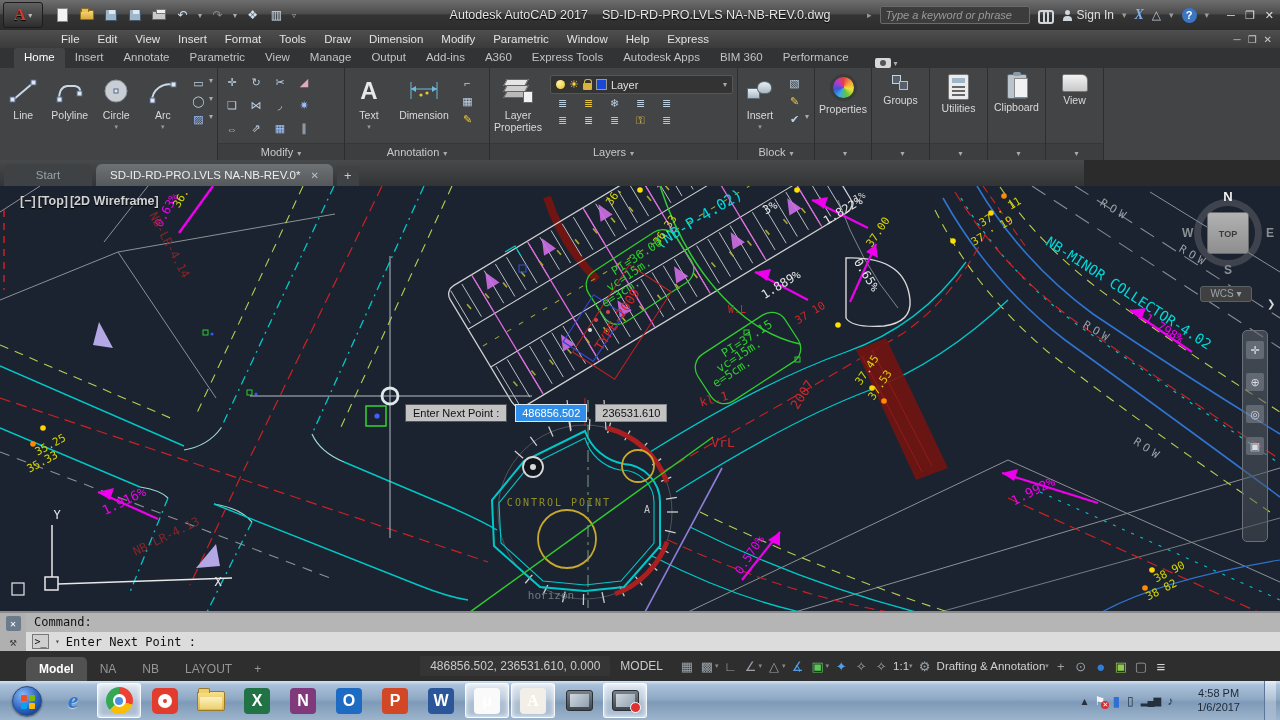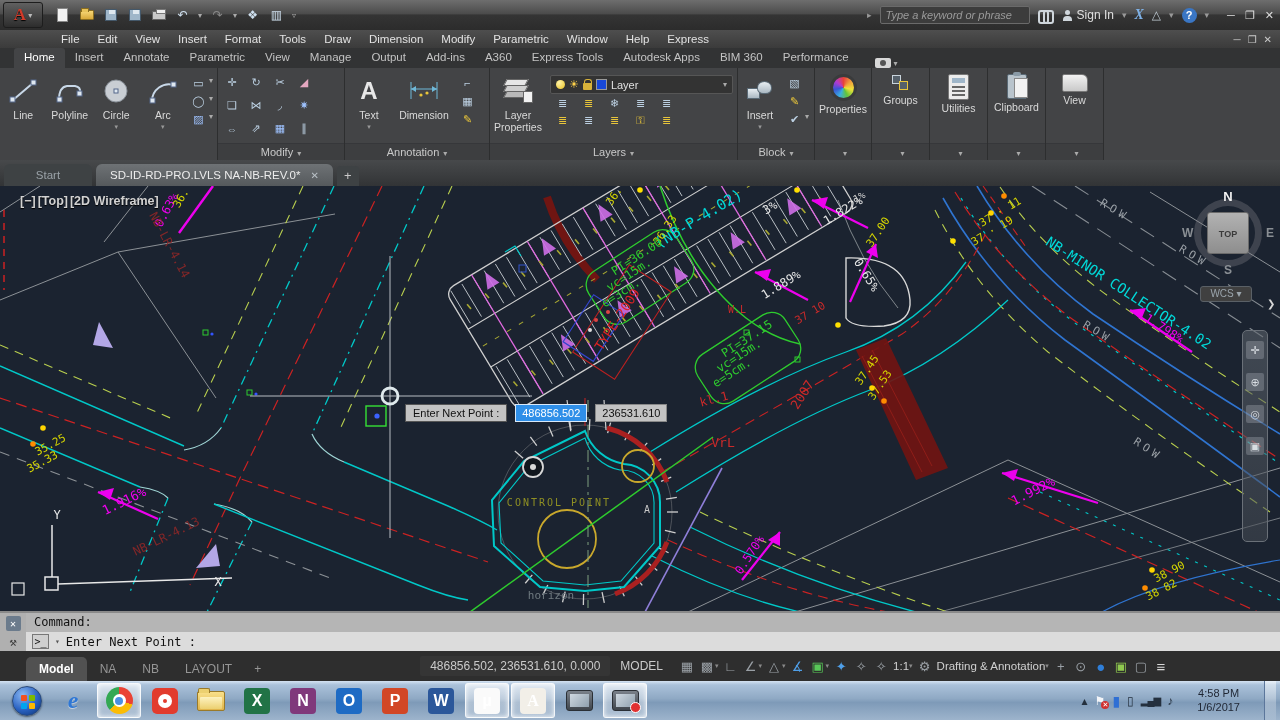--- a/index.html
+++ b/index.html
@@ -90,21 +90,21 @@
 .grpic i:first-child{left:2px;top:1px}.grpic i:last-child{left:9px;top:7px;border-color:#e8c53a}
 .cubes{position:relative;width:26px;height:22px}
 .cubes i{position:absolute;width:13px;height:11px;background:linear-gradient(#e8eef2,#aab8c2);border:1px solid #5a6a76}
 .cubes i:first-child{left:0;top:8px}.cubes i:last-child{left:10px;top:1px;width:15px;height:13px;border-radius:50% 50% 40% 40%}
 .lpicon{position:relative;width:26px;height:24px}
 .lpicon i{position:absolute;left:0;width:22px;height:7px;background:#e6e6e6;border:1px solid #666;transform:skewX(-28deg)}
 .lpicon i:nth-child(1){top:0}.lpicon i:nth-child(2){top:6px;background:#cfcfcf}.lpicon i:nth-child(3){top:12px;background:#b9b9b9}
 .lpicon b{position:absolute;right:-2px;bottom:0;width:10px;height:12px;background:#f2f2f2;border:1px solid #666}
 
 
-.filetabbar{position:absolute;top:160px;left:0;width:1280px;height:26px;background:linear-gradient(#47494b,#323436);display:flex;align-items:flex-end}
+.filetabbar{position:absolute;top:160px;left:0;width:1084px;height:26px;background:linear-gradient(#47494b,#323436);display:flex;align-items:flex-end}
 .ftab{height:22px;display:flex;align-items:center;padding:0 14px;font-size:11.5px;border-radius:6px 6px 0 0;margin-left:4px}
 .ftab.start{background:#3e4244;color:#9aa2a8;width:88px;justify-content:center}
 .ftab.active{background:linear-gradient(#6e7275,#55595c);color:#ececec}
 .ftab .close{margin-left:10px;color:#b9c0c6;font-size:10px}
 .ftab-plus{width:22px;height:20px;background:#3e4244;border-radius:4px 4px 0 0;color:#c9c9c9;text-align:center;line-height:20px;margin-left:4px;font-size:13px}
 
 
 .canvasarea{position:absolute;top:186px;left:0;width:1280px;height:425px;background:#1b2330;overflow:hidden}
 .canvasarea svg{position:absolute;top:0;left:0}
 .vpcontrols{position:absolute;top:8px;left:20px;font-size:12.5px;font-weight:bold;color:#d2d2d2;text-shadow:0 1px 1px #000;display:flex;gap:2px}
@@ -220,20 +220,23 @@
       <span class="qi">
           <span class="printer"></span>
         </span>
       <span class="qi">↶</span>
         <span class="qcaret">▾</span>
       <span class="qi dim">↷</span>
         <span class="qcaret">▾</span>
       <span class="qi">❖</span>
       <span class="qi">▥</span>
       <span class="qcaret">▿</span>
+    </div>
+    <div class="tb-title">
+      <span>Autodesk AutoCAD 2017</span><span class="doc">SD-ID-RD-PRO.LVLS NA-NB-REV.0.dwg</span>
     </div>
     <div class="infocenter">
       <span class="ic-arrow">▸</span>
       <span class="searchbox">Type a keyword or phrase</span>
       <span class="binoc"></span>
       <span class="signin">
           <span class="person"></span>
           <span>Sign In</span>
         </span>
       <span class="ic-arrow">▾</span>

